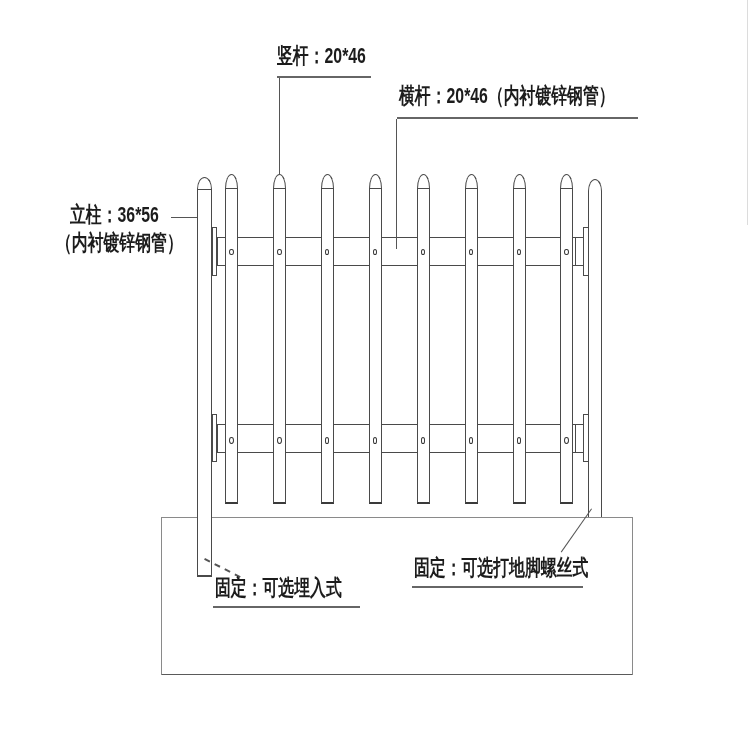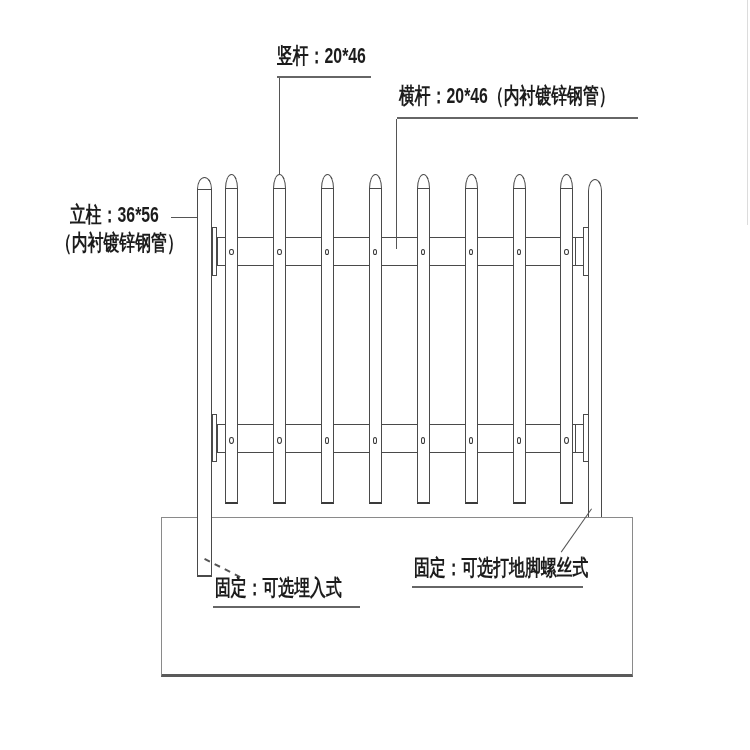--- a/index.html
+++ b/index.html
@@ -4,21 +4,21 @@
 <style>
   :root{
     --line:#4a4a4a;
     --line-dark:#3a3a3a;
     --text:#1c1c1c;
     --ground:#8a8a8a;
     --bg:#ffffff;
   }
   html,body{margin:0;padding:0;background:#fff;}
   #canvas{
-    position:relative;width:750px;height:750px;background:var(--bg);
+    position:relative;width:750px;height:675px;background:var(--bg);
     overflow:hidden;font-family:"Liberation Sans","DejaVu Sans",sans-serif;
   }
   #canvas *{box-sizing:border-box;}
   .abs{position:absolute;}
 
   
   .ground{
     left:161px;top:517px;width:472px;height:160px;
     border:1.4px solid var(--ground);
     border-bottom:3px solid #5a5a5a;

